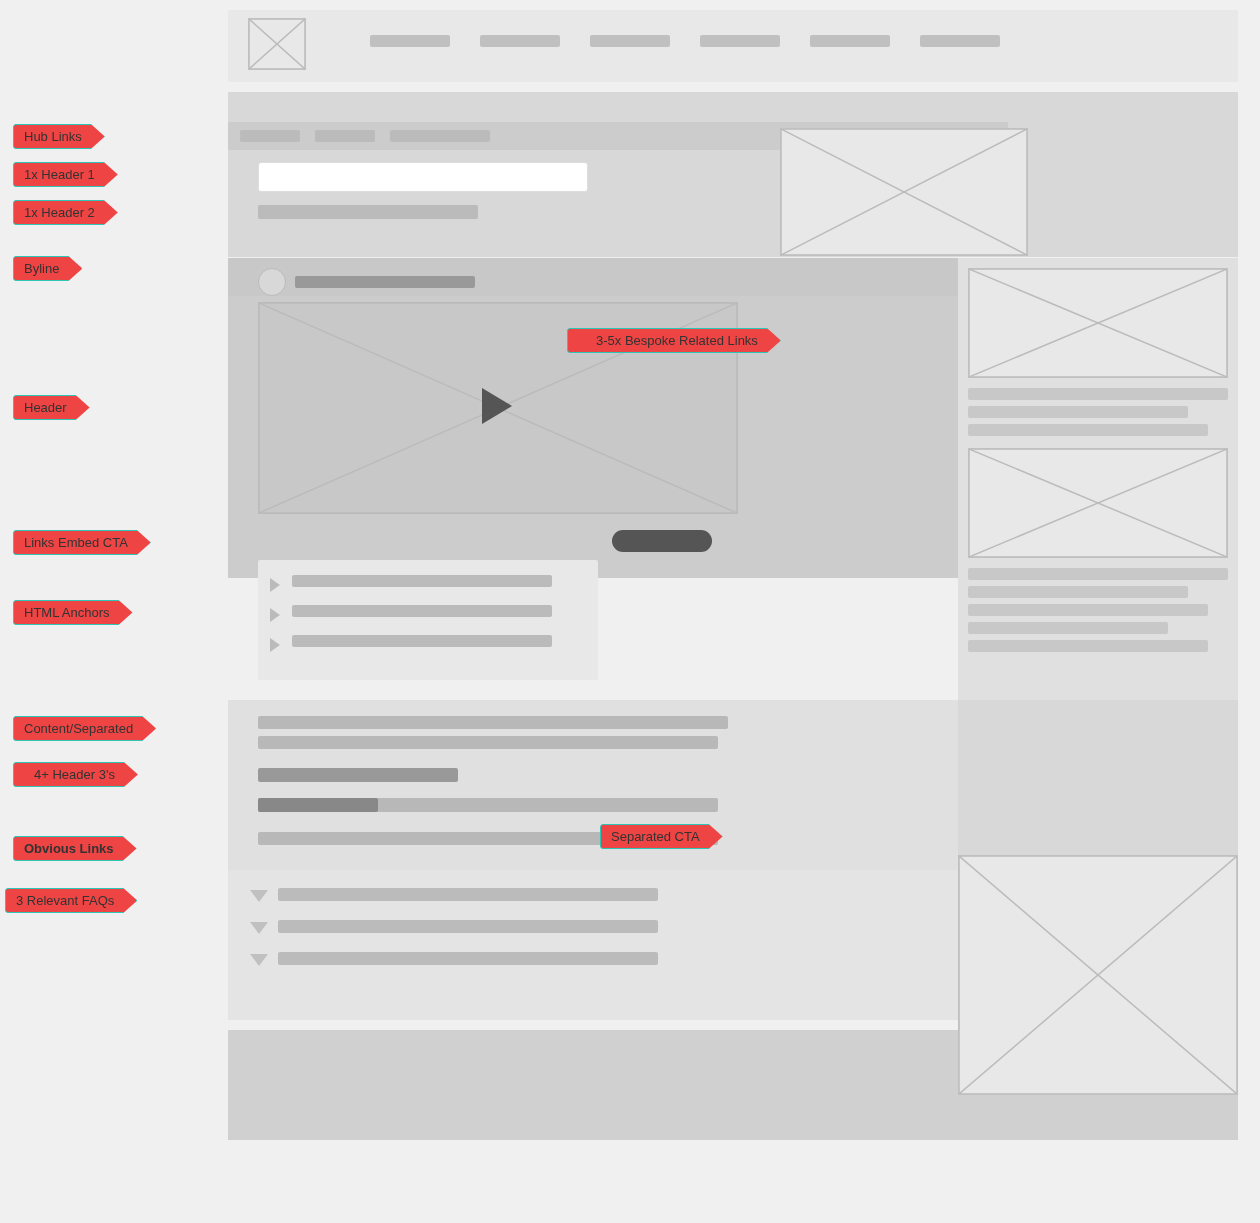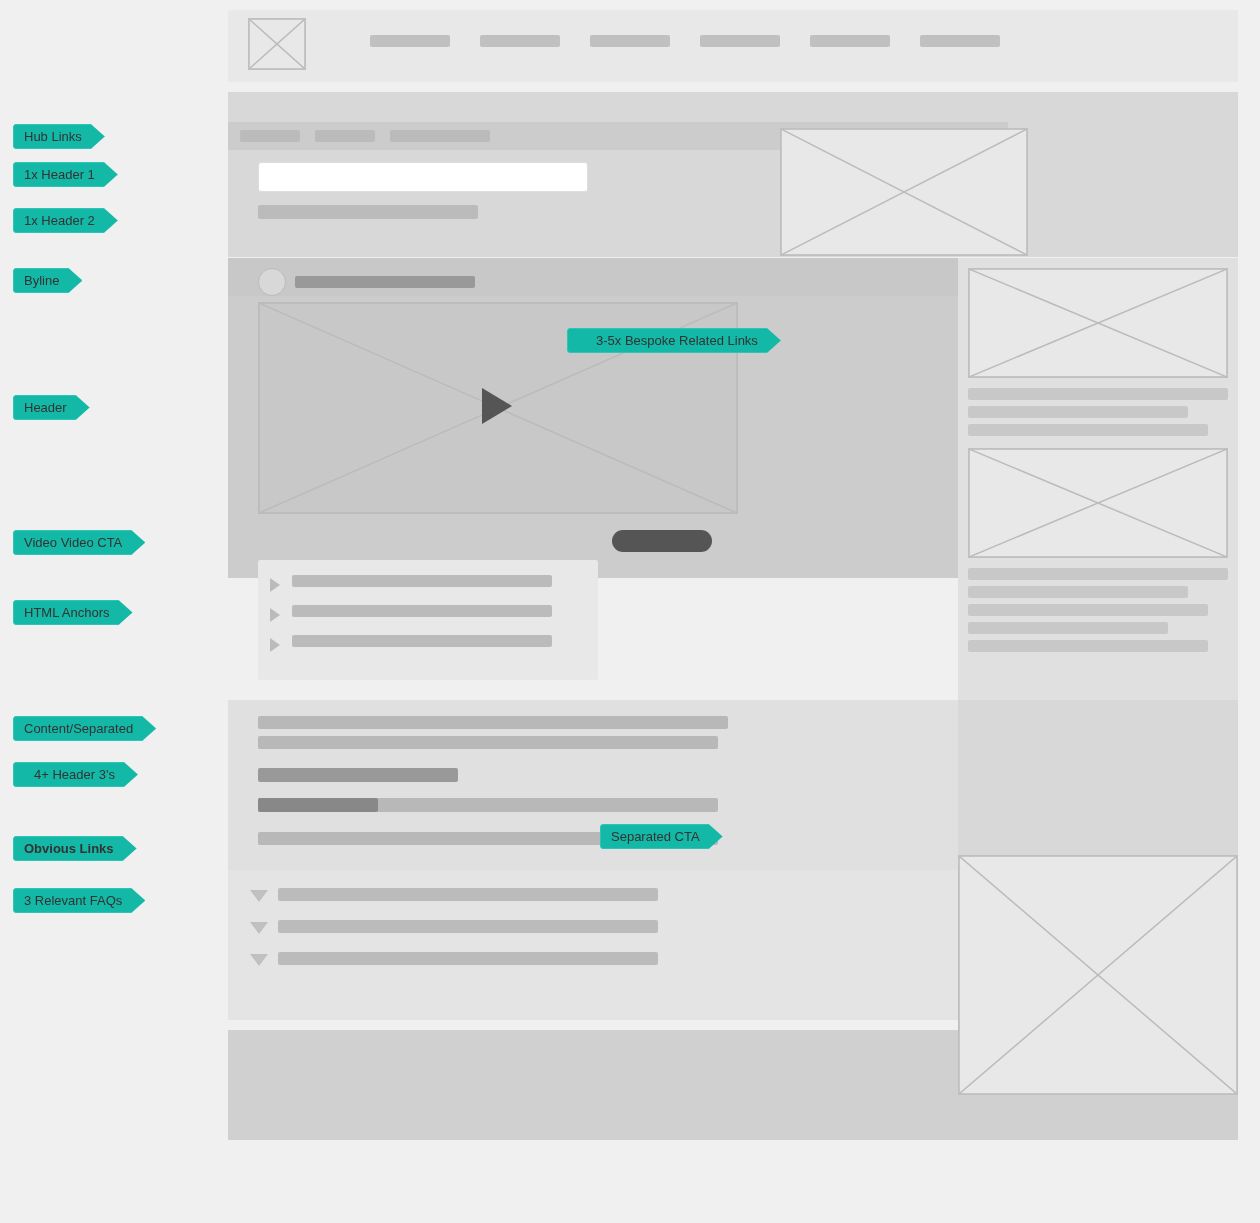--- a/index.html
+++ b/index.html
@@ -10,21 +10,21 @@
       min-height: 1223px;
       position: relative;
       overflow: hidden;
     }
 
     
     .label-tag {
       position: absolute;
       display: flex;
       align-items: center;
-      background: #14b8a6;
+      background: #ef4444;
       border: 1.5px solid #2ec4b6;
       border-radius: 3px;
       padding: 4px 22px 4px 10px;
       font-size: 13px;
       color: #333;
       white-space: nowrap;
       clip-path: polygon(0 0, calc(100% - 14px) 0, 100% 50%, calc(100% - 14px) 100%, 0 100%);
       z-index: 10;
     }
 
@@ -268,47 +268,47 @@
 </div>
 
 <div class="label-tag" style="left:13px; top:124px;">
   <span>Hub Links</span>
 </div>
 
 <div class="label-tag" style="left:13px; top:162px;">
   <span>1x Header 1</span>
 </div>
 
-<div class="label-tag" style="left:13px; top:208px;">
+<div class="label-tag" style="left:13px; top:200px;">
   <span>1x Header 2</span>
 </div>
 
-<div class="label-tag" style="left:13px; top:268px;">
+<div class="label-tag" style="left:13px; top:256px;">
   <span>Byline</span>
 </div>
 
 <div class="label-tag" style="left:13px; top:395px;">
   <span>Header</span>
 </div>
 
 <div class="label-tag" style="left:13px; top:530px;">
-  <span>Video Video CTA</span>
+  <span>Links Embed CTA</span>
 </div>
 
 <div class="label-tag" style="left:13px; top:600px;">
   <span>HTML Anchors</span>
 </div>
 
 <div class="label-tag" style="left:13px; top:716px;">
   <span>Content/Separated</span>
 </div>
 
 <div class="label-tag" style="left:13px; top:762px;padding-left:20px;">
   <span>4+ Header 3's</span>
 </div>
 
 <div class="label-tag" style="left:13px; top:836px;font-weight:bold;">
   <span>Obvious Links</span>
 </div>
 
-<div class="label-tag" style="left:13px; top:888px;">
+<div class="label-tag" style="left:5px; top:888px;">
   <span>3 Relevant FAQs</span>
 </div>
 
 </body></html>

